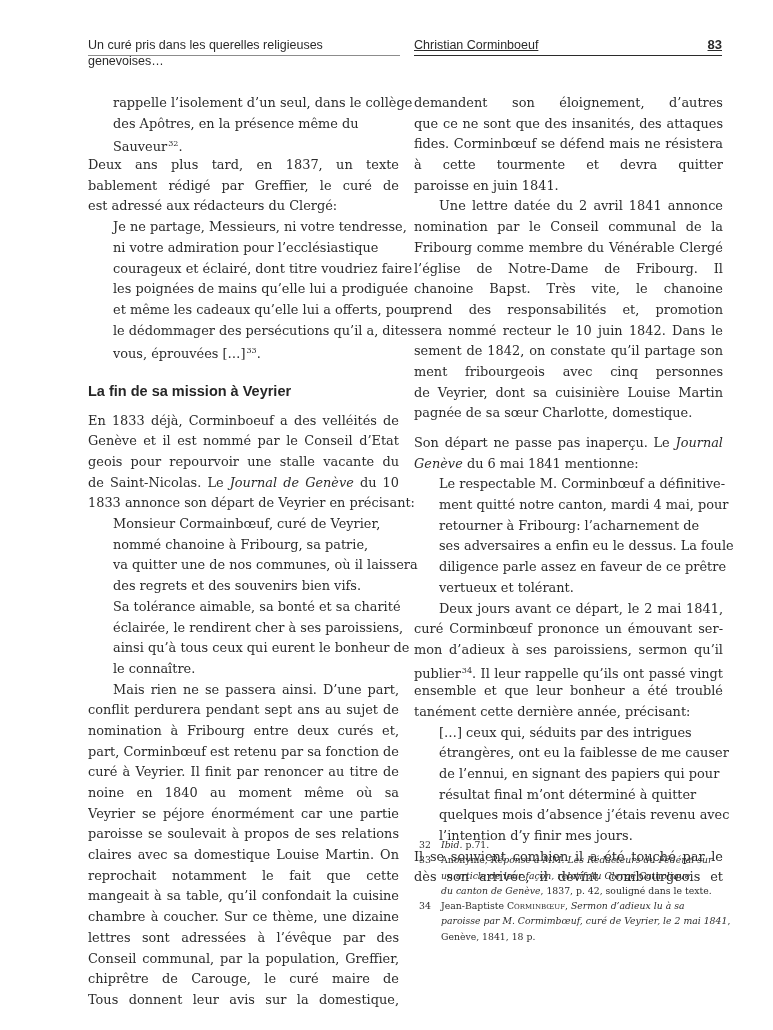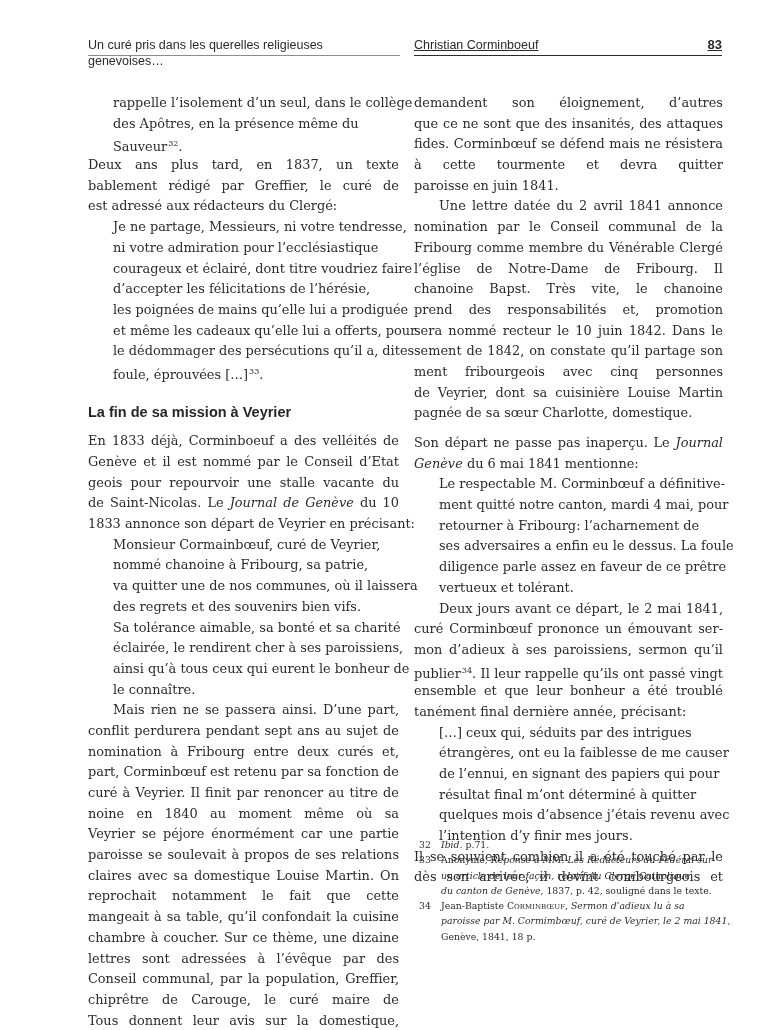--- a/index.html
+++ b/index.html
@@ -54,25 +54,24 @@
     <div>
       <span class="line j">Deux ans plus tard, en 1837, un texte anonyme, pro-</span>
       <span class="line j">bablement rédigé par Greffier, le curé de Carouge,</span>
       <span class="line">est adressé aux rédacteurs du Clergé:</span>
     </div>
 
     <div>
       <span class="line q">Je ne partage, Messieurs, ni votre tendresse,</span>
       <span class="line q">ni votre admiration pour l’ecclésiastique</span>
       <span class="line q">courageux et éclairé, dont titre voudriez faire</span>
-      <span class="line q">d’accepter les félicitations de l’hérésie,</span>
       <span class="line q">les poignées de mains qu’elle lui a prodiguée</span>
       <span class="line q">et même les cadeaux qu’elle lui a offerts, pour</span>
       <span class="line q">le dédommager des persécutions qu’il a, dites</span>
-      <span class="line q"><span>foule, éprouvées […]</span><span class="sup">33</span><span>.</span></span>
+      <span class="line q"><span>vous, éprouvées […]</span><span class="sup">33</span><span>.</span></span>
     </div>
 
     <div class="h2">La fin de sa mission à Veyrier</div>
 
     <div>
       <span class="line j">En 1833 déjà, Corminboeuf a des velléités de quitter</span>
       <span class="line j">Genève et il est nommé par le Conseil d’Etat fribour-</span>
       <span class="line j">geois pour repourvoir une stalle vacante du Chapitre</span>
       <span class="line j"><span>de Saint-Nicolas. Le </span><i>Journal de Genève</i><span> du 10 avril</span></span>
       <span class="line">1833 annonce son départ de Veyrier en précisant:</span>
@@ -147,21 +146,21 @@
       <span class="line q">diligence parle assez en faveur de ce prêtre</span>
       <span class="line q">vertueux et tolérant.</span>
     </div>
 
     <div>
       <span class="line j ind">Deux jours avant ce départ, le 2 mai 1841, le</span>
       <span class="line j">curé Corminbœuf prononce un émouvant ser-</span>
       <span class="line j">mon d’adieux à ses paroissiens, sermon qu’il fera</span>
       <span class="line j"><span>publier</span><span class="sup">34</span><span>. Il leur rappelle qu’ils ont passé vingt ans</span></span>
       <span class="line j">ensemble et que leur bonheur a été troublé momen-</span>
-      <span class="line">tanément final dernière année, précisant:</span>
+      <span class="line">tanément cette dernière année, précisant:</span>
     </div>
 
     <div>
       <span class="line q">[…] ceux qui, séduits par des intrigues</span>
       <span class="line q">étrangères, ont eu la faiblesse de me causer</span>
       <span class="line q">de l’ennui, en signant des papiers qui pour</span>
       <span class="line q">résultat final m’ont déterminé à quitter</span>
       <span class="line q">quelques mois d’absence j’étais revenu avec</span>
       <span class="line q">l’intention d’y finir mes jours.</span>
     </div>

